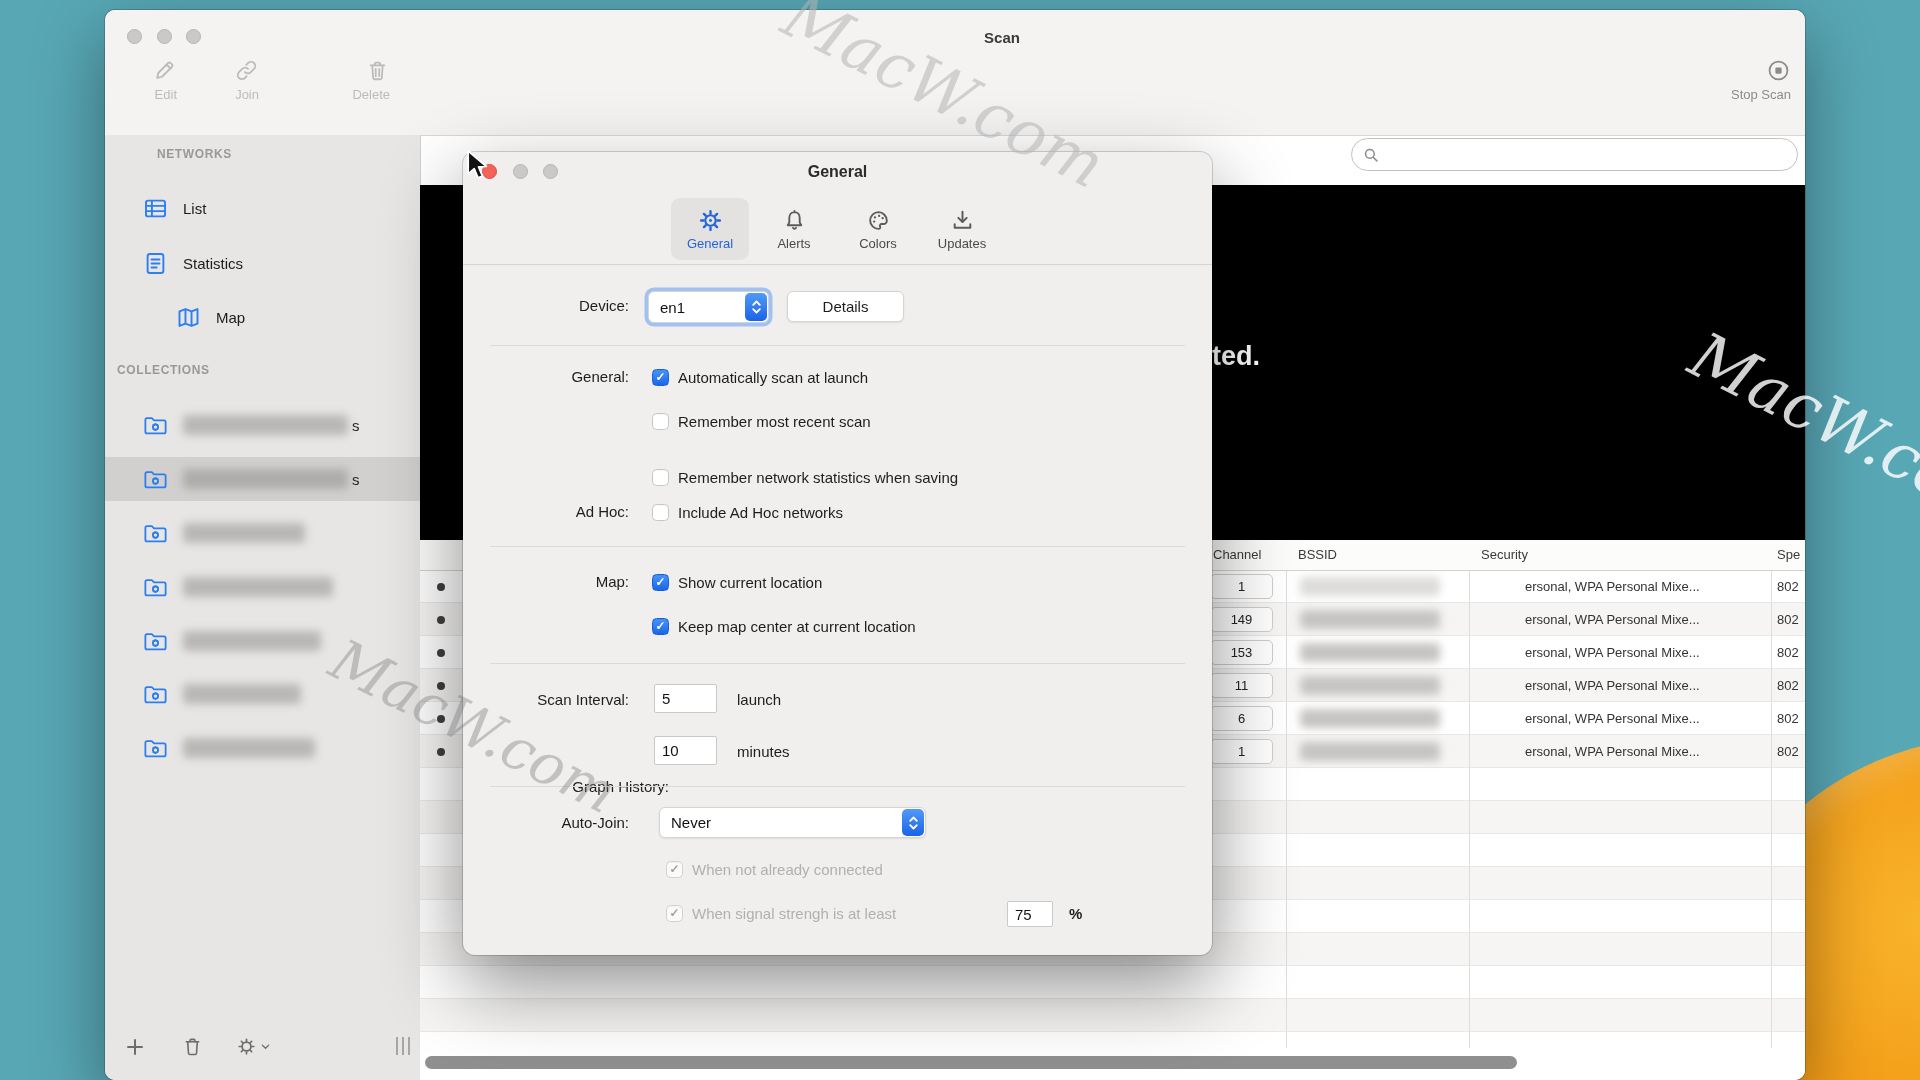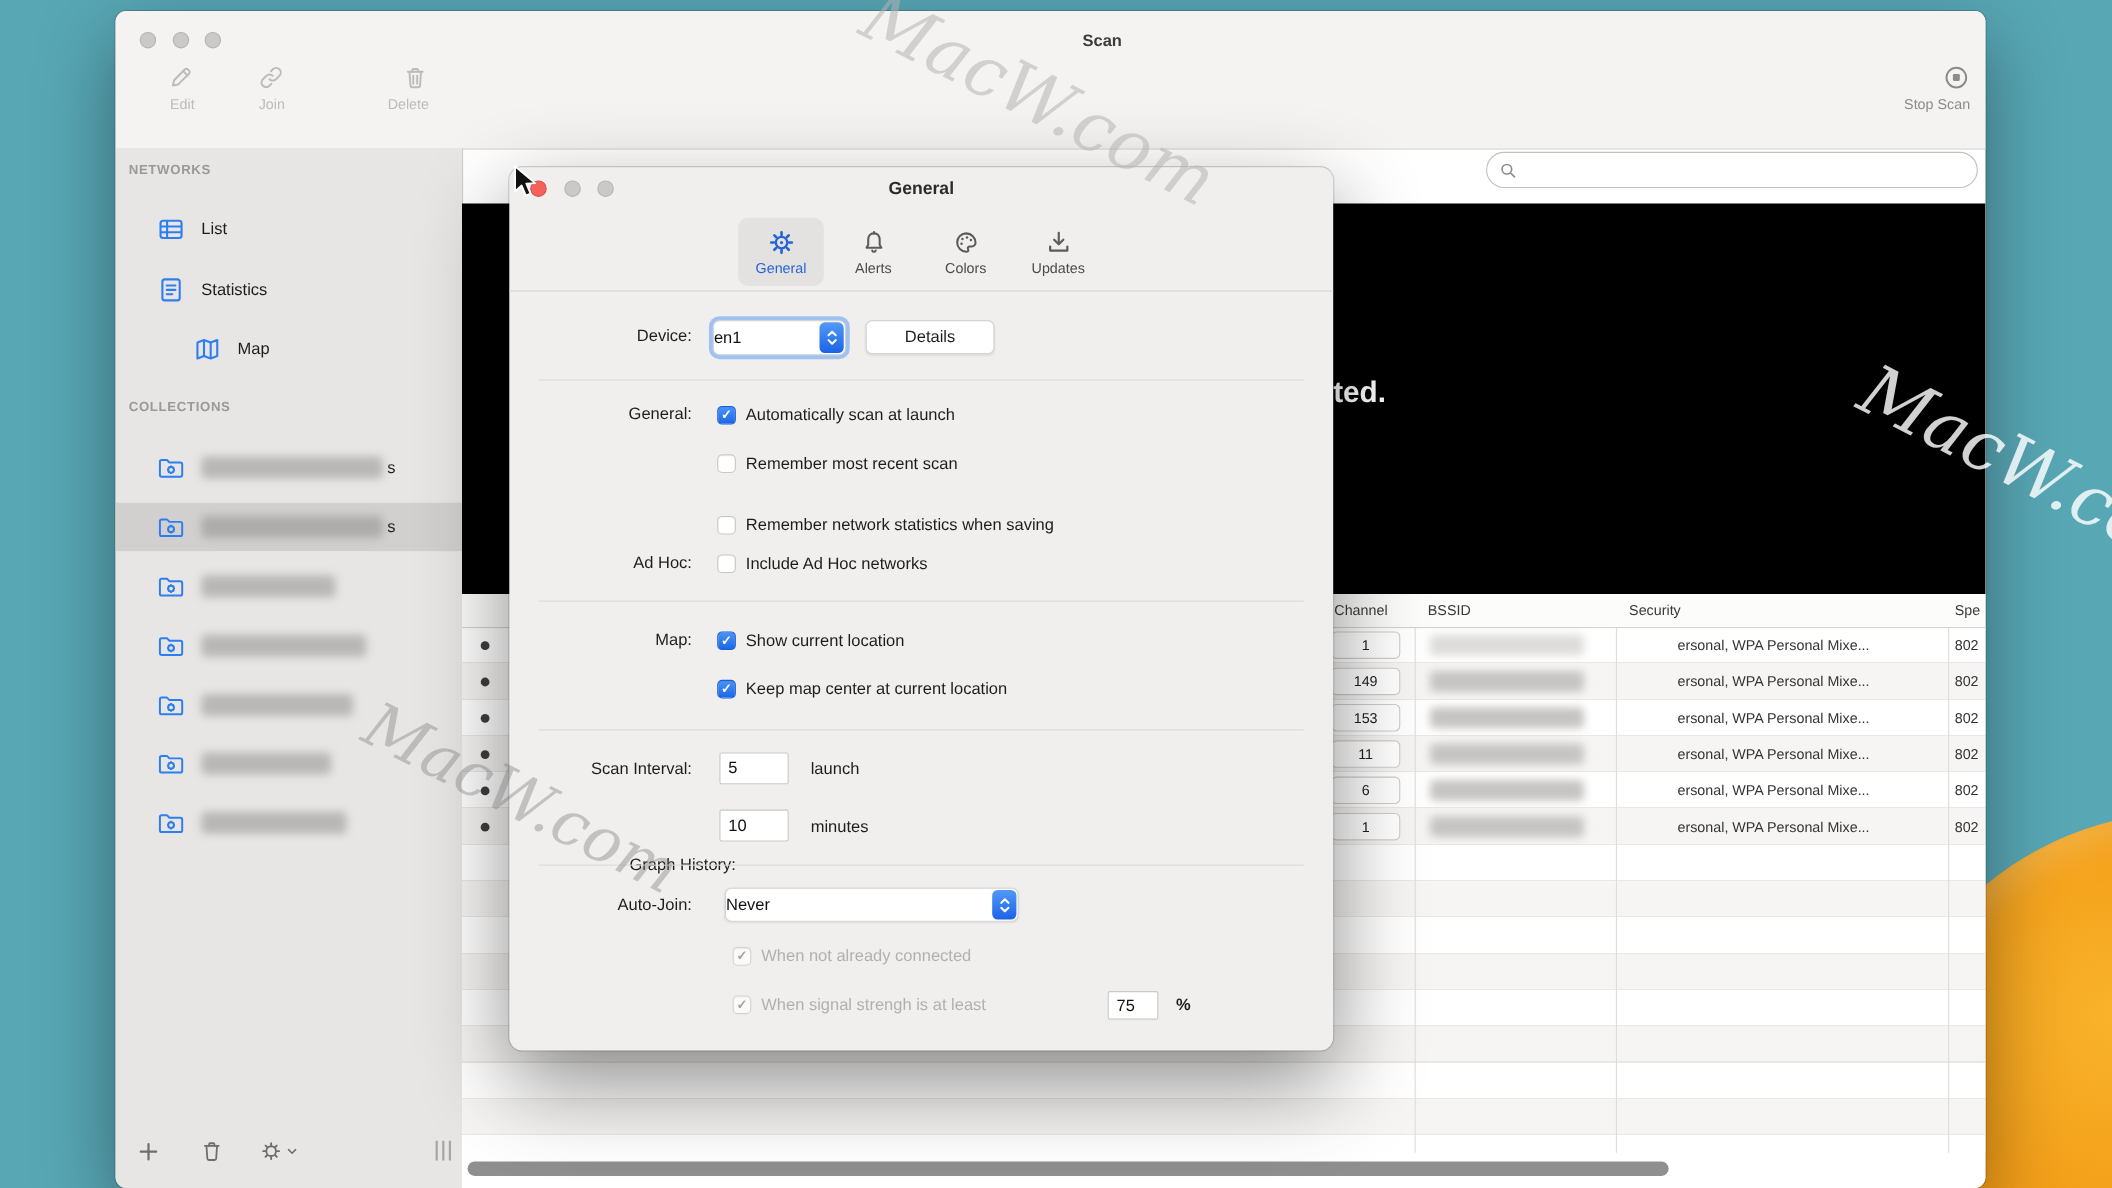--- a/index.html
+++ b/index.html
@@ -69,21 +69,21 @@
     align-items:center;justify-content:center;gap:3px;color:#5d5b59;}
   .tab .tablabel{font-size:13px;color:#4c4a48;}
   .tab.selected{background:#e4e2e0;}
   .tab.selected,.tab.selected .tablabel{color:#2465d6;}
   .tab svg{width:25px;height:25px;}
   .dlg-div{position:absolute;left:27px;width:695px;height:1px;background:#dcdad8;}
   #tabsline{position:absolute;left:0;top:112px;width:749px;height:1px;background:#d6d4d2;}
   .flabel{position:absolute;left:0;width:166px;text-align:right;font-size:15px;color:#1d1d1f;}
   .popup{position:absolute;background:#fff;border:1px solid #d6d4d2;border-radius:6px;display:flex;align-items:center;
     box-sizing:border-box;box-shadow:0 1px 2px rgba(0,0,0,.08);}
-  .popup .val{flex:1;font-size:15px;color:#111;}
+  .popup .val{flex:1;padding-left:11px;font-size:15px;color:#111;}
   .popup .stepper{width:22px;align-self:stretch;margin:1px;border-radius:5px;
     background:linear-gradient(#519af8,#1b63e6);display:flex;align-items:center;justify-content:center;flex:none;}
   .popup.focused{box-shadow:0 0 0 3.5px rgba(64,140,245,.45);}
   .macbtn{position:absolute;background:#fff;border:1px solid #d6d4d2;border-radius:6px;font-size:15px;color:#1d1d1f;
     box-shadow:0 1px 2px rgba(0,0,0,.08);font-family:inherit;}
   .cbrow{position:absolute;display:flex;align-items:center;gap:9px;height:30px;}
   .cb{width:17px;height:17px;border-radius:4.5px;background:#fff;border:1px solid #c9c7c5;box-sizing:border-box;
     position:relative;flex:none;box-shadow:inset 0 1px 1px rgba(0,0,0,.04);}
   .cb.checked{background:linear-gradient(#4a94f8,#1b66e8);border-color:#1760d8;}
   .cb.checked::after{content:"✓";position:absolute;inset:0;display:flex;align-items:center;justify-content:center;
@@ -166,21 +166,21 @@
       <span style="color:#8e8c8a;">
           <svg width="18" height="18" viewBox="0 0 24 24" fill="none" stroke="currentColor" stroke-width="2" stroke-linecap="round">
             <circle cx="10.5" cy="10.5" r="5.8"></circle>
             <path d="M15 15l4.8 4.8"></path>
           </svg>
         </span>
       <input placeholder="" style="">
     </div>
 
     <div id="sidebar">
-      <div class="side-header" style="top:12px;">NETWORKS</div>
+      <div class="side-header" style="top:12px;margin-left:40px;">NETWORKS</div>
 
       <div class="side-item" style="top:51px;">
         <span class="sicon">
             <svg viewBox="0 0 24 24" fill="none" stroke="currentColor" stroke-width="1.7">
               <rect x="3.5" y="5" width="17" height="14" rx="2"></rect>
               <path d="M3.5 9.7h17"></path>
               <path d="M3.5 14.3h17"></path>
               <path d="M8.8 5v14"></path>
             </svg>
           </span>

